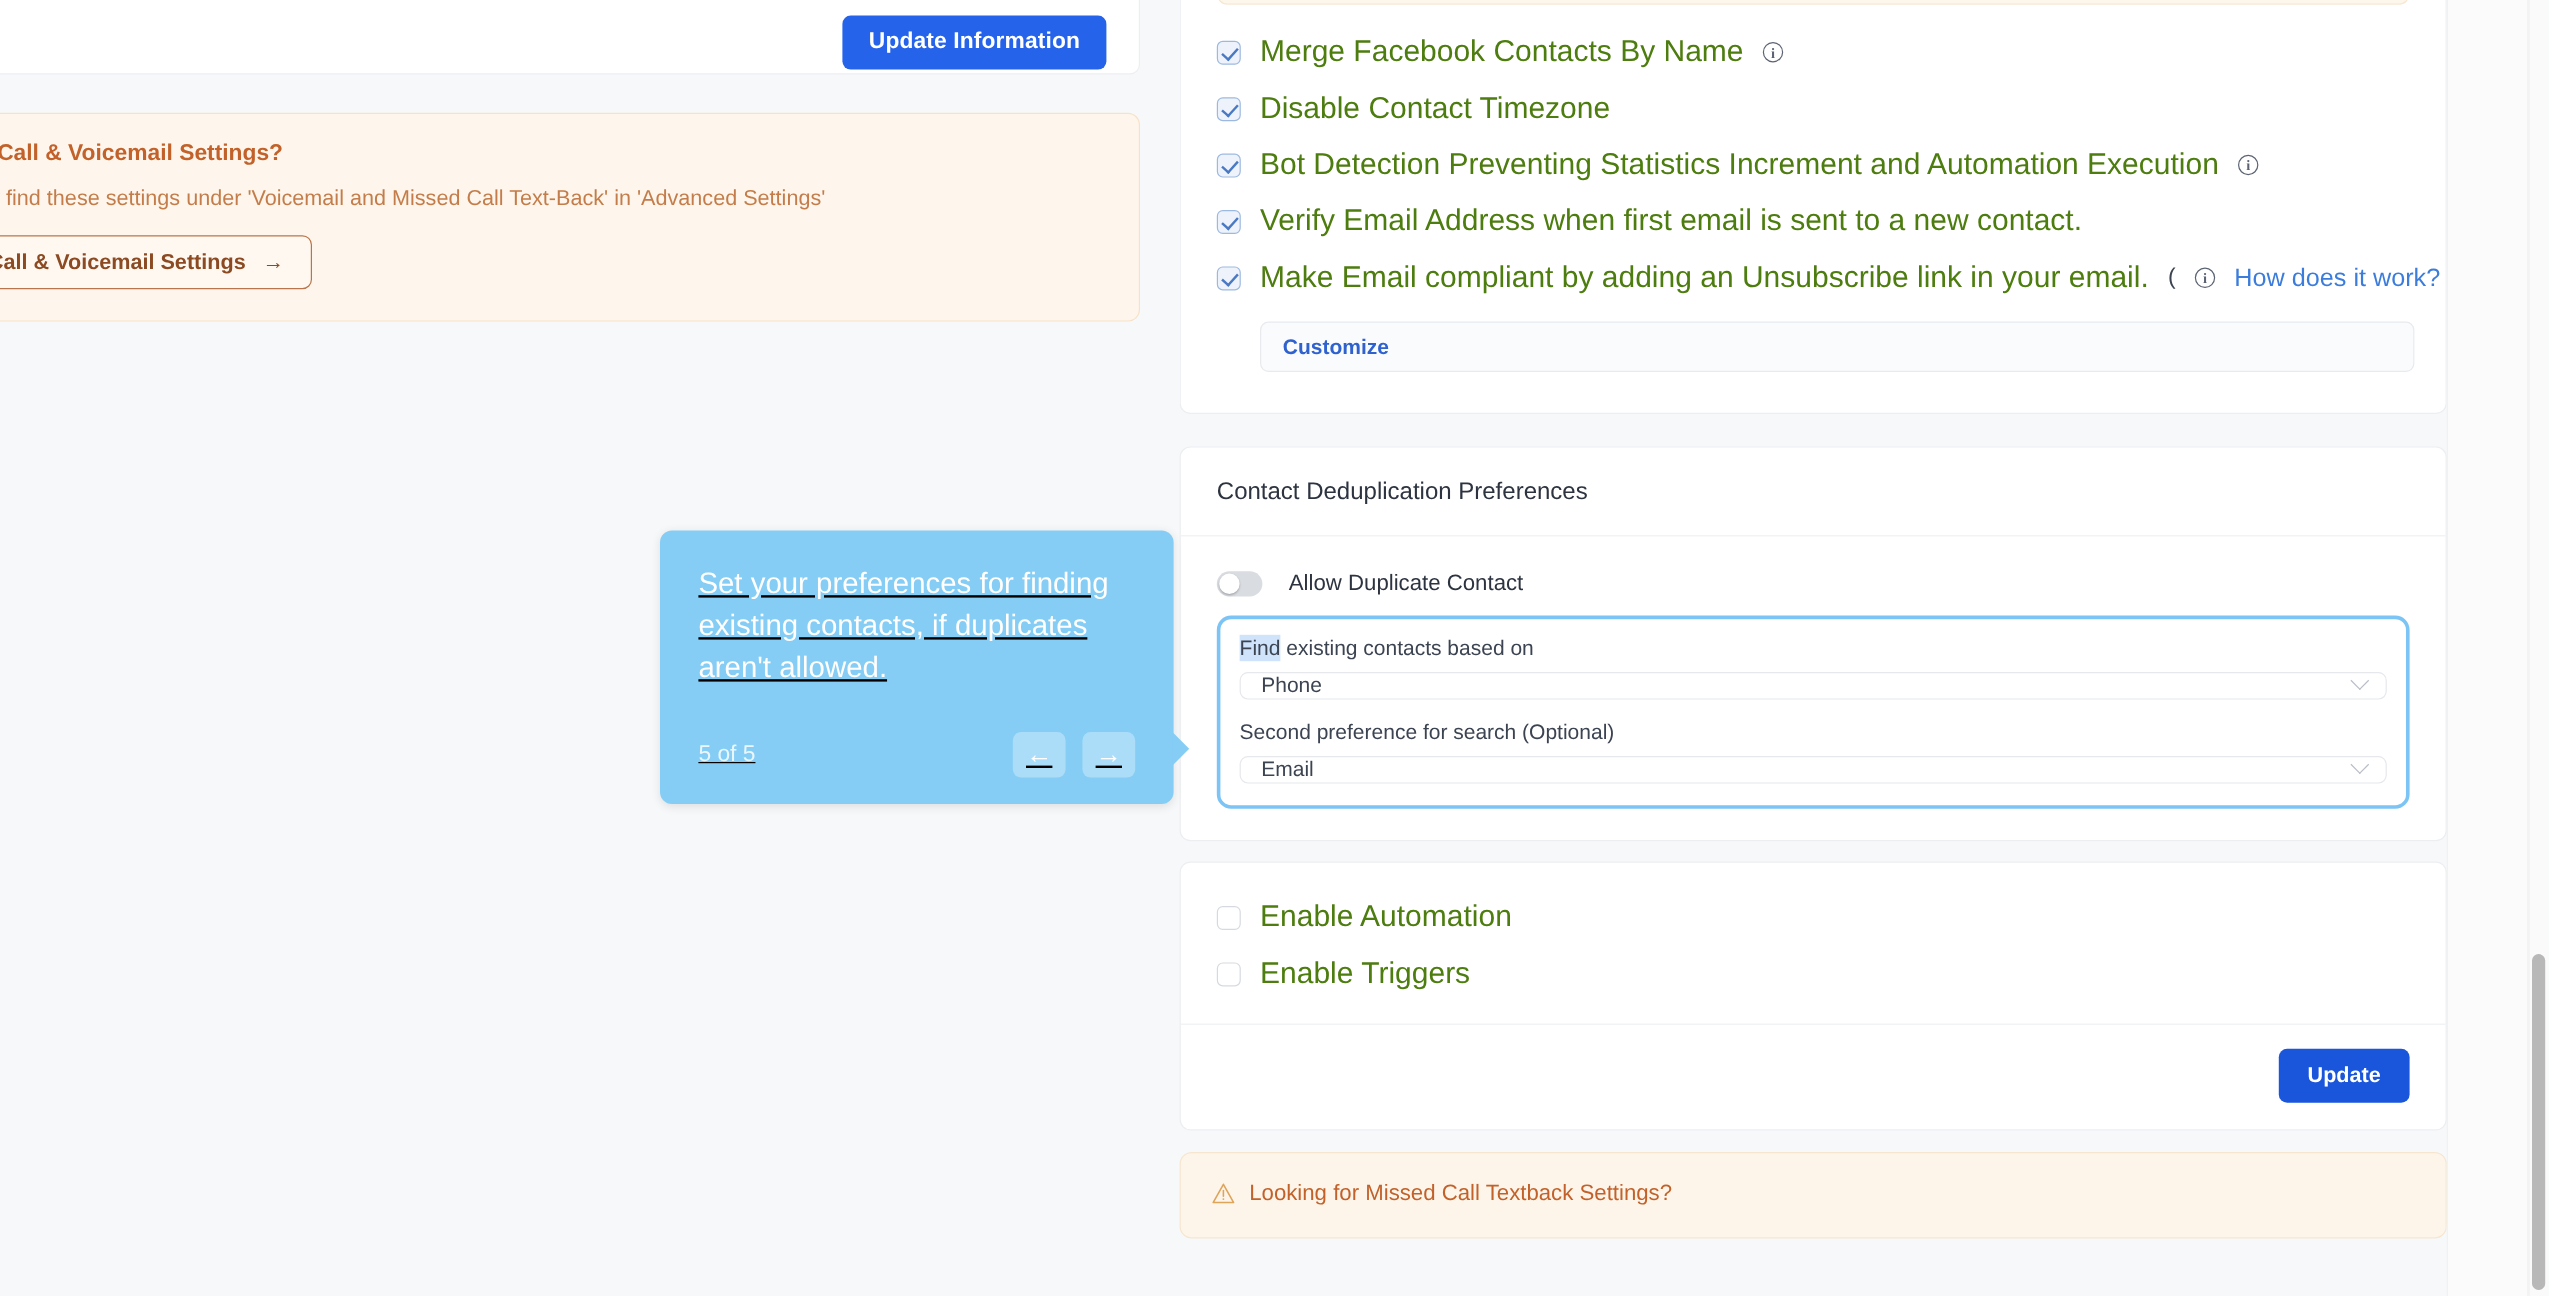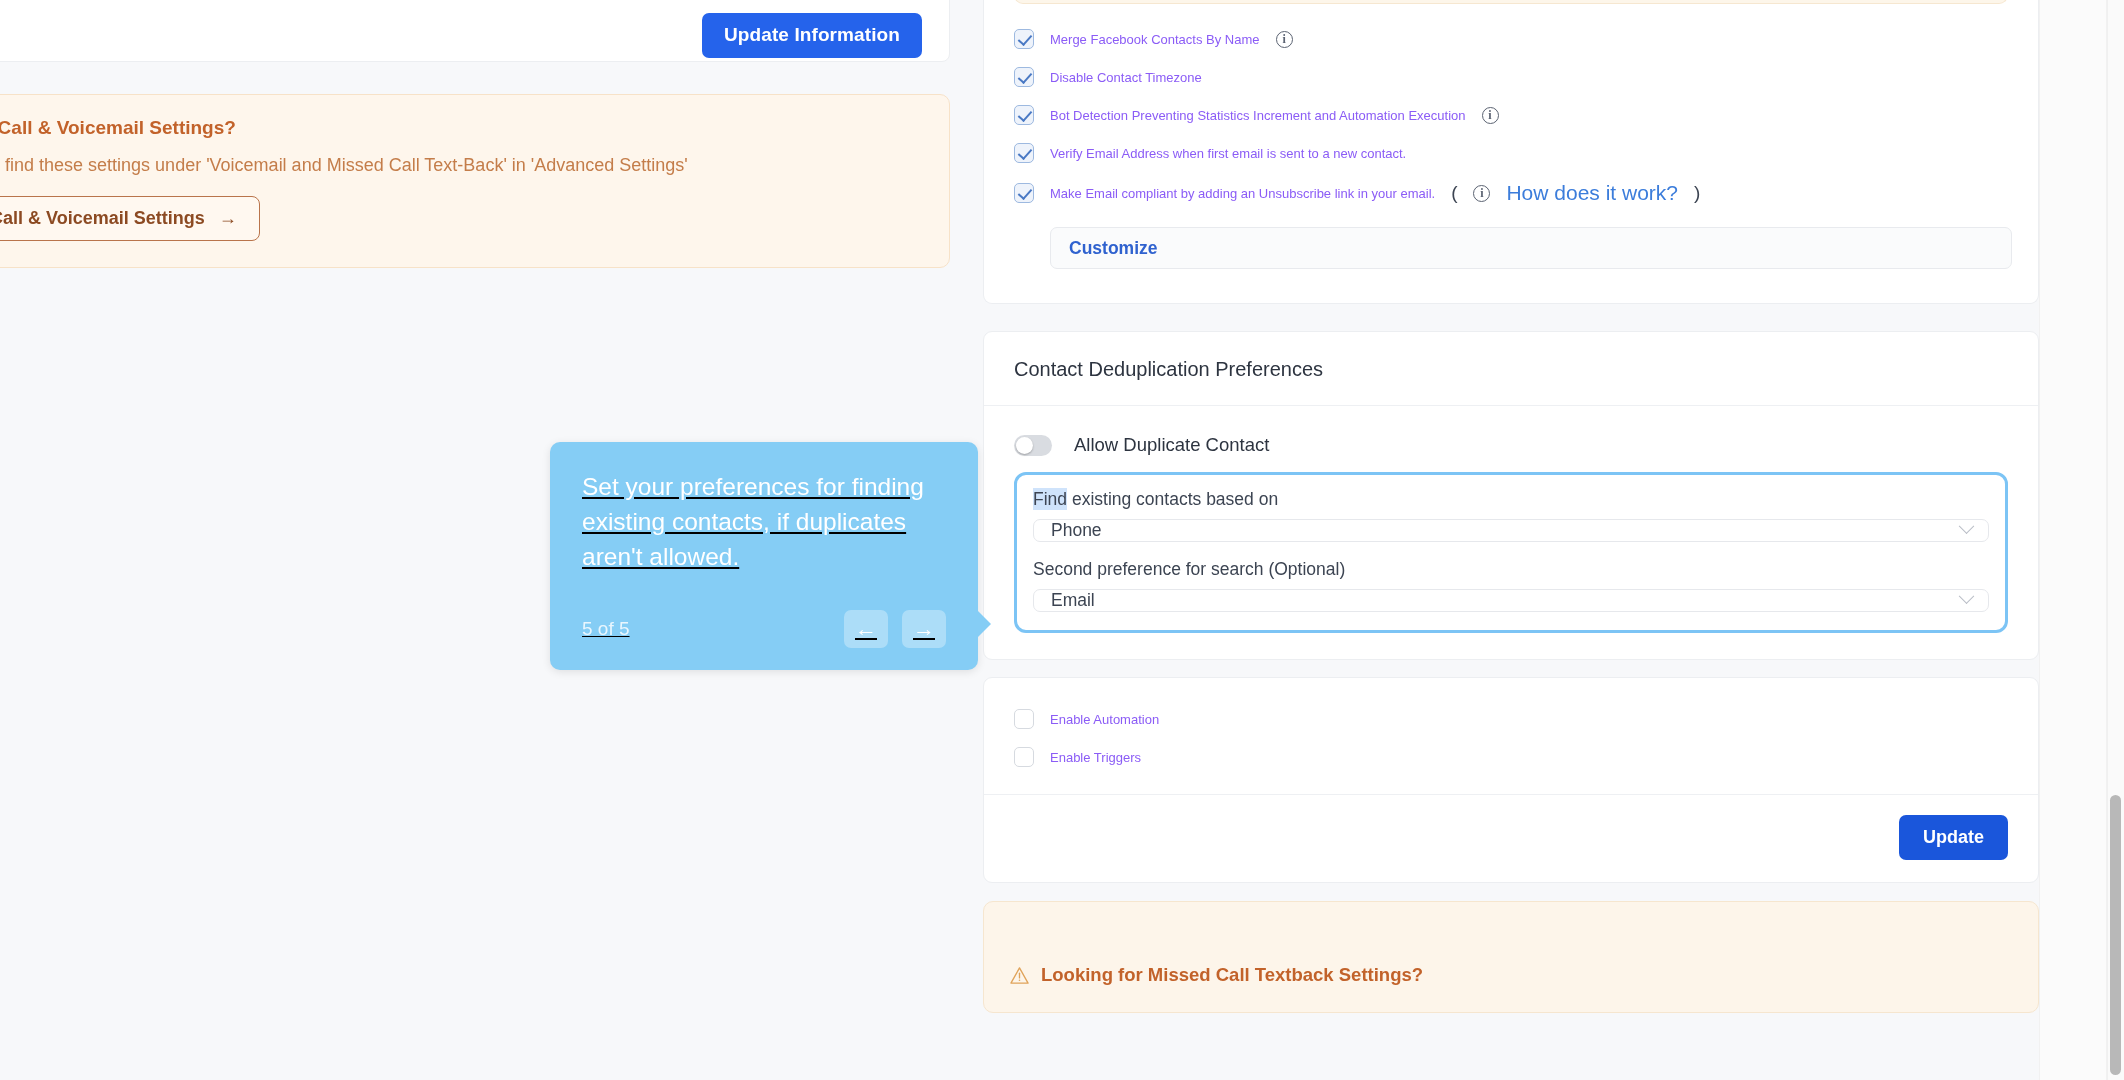--- a/index.html
+++ b/index.html
@@ -130,22 +130,22 @@
     width: 6px; height: 11px;
     border: solid #4a79c4;
     border-width: 0 2.2px 2.2px 0;
     transform: rotate(42deg);
   }
   .chk.off {
     background: #fff;
     border: 1.5px solid #d6dae0;
   }
   .chk-label {
-    font-size: 13px;
-    color: #8b5cf6;
+    font-size: 25px;
+    color: #4d7c0f;
     white-space: nowrap;
   }
   .info-i {
     display: inline-flex; align-items: center; justify-content: center;
     width: 17px; height: 17px;
     border: 1.4px solid #5b6372;
     border-radius: 50%;
     font-size: 12px; font-weight: 700;
     color: #5b6372;
     font-family: "Liberation Serif", serif;
@@ -270,22 +270,21 @@
     width: 1056px;
     background: #fdf5ea;
     border: 1px solid #f6e6cf;
     border-radius: 10px;
     padding: 22px 26px 26px 26px;
   }
   .bb-title {
     display: flex; align-items: center; gap: 12px;
     color: #c2622a;
     font-size: 18.5px;
-    font-weight: 700;
-    margin-top: 40px;
+    font-weight: 400;
   }
 
   
   .tooltip {
     position: absolute;
     left: 550px; top: 442px;
     width: 428px;
     background: #85cdf5;
     border-radius: 10px;
     padding: 28px 32px 22px 32px;

